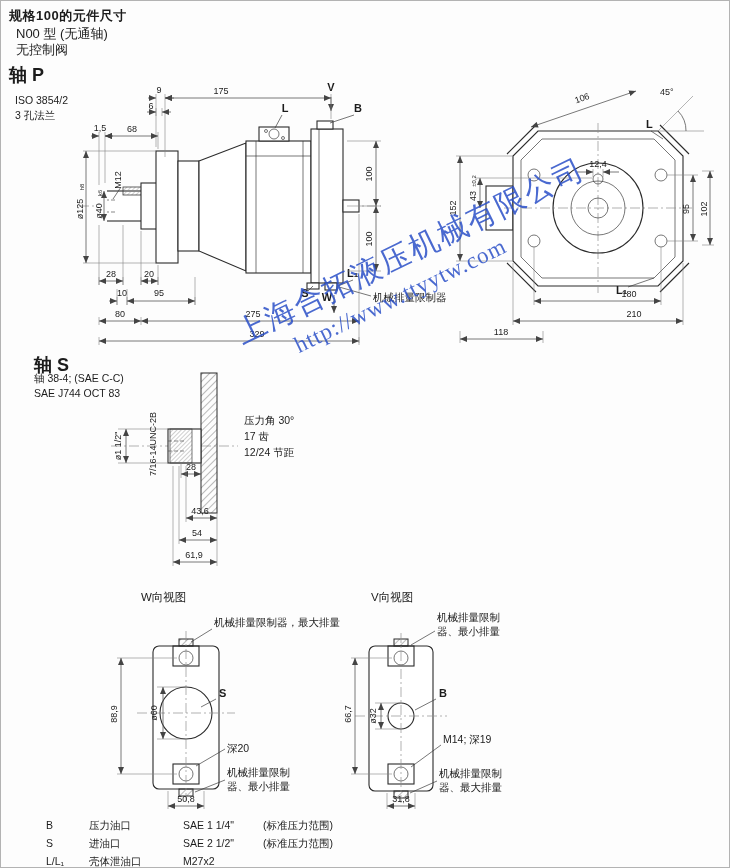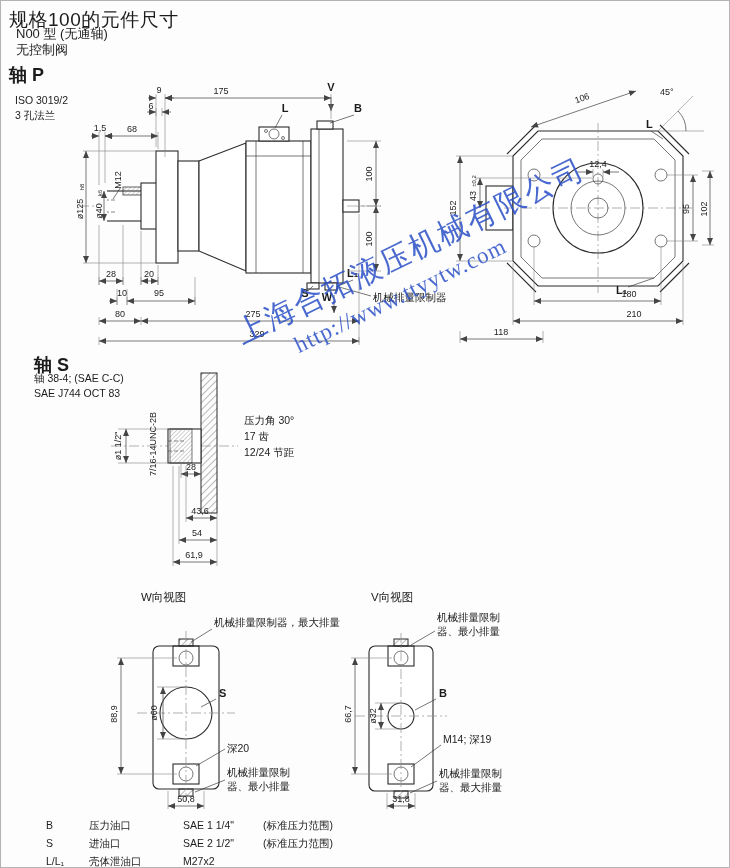--- a/index.html
+++ b/index.html
@@ -1,21 +1,21 @@
 <!DOCTYPE html>
 <html><head>
 <meta charset="utf-8">
 <style>
   * { margin:0; padding:0; box-sizing:border-box; }
   html,body { background:#9a9a9a; }
   body { font-family:"Liberation Sans","DejaVu Sans",sans-serif; }
   .page { position:relative; width:730px; height:868px; margin:0 auto; background:#fdfdfd;
           border:1px solid #b3b3b3; overflow:hidden; color:#1c1c1c; }
   .abs { position:absolute; }
-  .t-title { font-size:19px; font-weight:normal; letter-spacing:.5px; }
+  .t-title { font-size:13px; font-weight:bold; letter-spacing:.5px; }
   .t-line  { font-size:13px;margin-left:7px; }
   .t-sub   { font-size:10.5px; line-height:15px; }
   .t-head  { font-size:18px; font-weight:bold; }
   .t-viewtitle { font-size:11.5px; font-weight:normal; }
   svg { position:absolute; overflow:visible; }
   svg text { font-family:"Liberation Sans","DejaVu Sans",sans-serif; fill:#1c1c1c; }
   .dim  { font-size:9px; }
   .dimt { font-size:6px; }
   .cjk  { font-size:10.5px; }
   .lbl  { font-size:11px; font-weight:bold; }
@@ -54,21 +54,21 @@
         <line x1="0" y1="0" x2="0" y2="3" stroke="#888" stroke-width="0.8"></line>
       </pattern>
     </defs>
   </svg>
 
   <div class="abs t-title" style="left:8px;top:6px">规格100的元件尺寸</div>
   <div class="abs t-line" style="left:8px;top:24px">N00 型  (无通轴)</div>
   <div class="abs t-line" style="left:8px;top:40px">无控制阀</div>
   <div class="abs t-head" style="left:8px;top:62px">轴 P</div>
   <div class="abs t-sub" style="left:14px;top:92px">
-    <div>ISO 3019/2</div>
+    <div>ISO 3854/2</div>
     <div>3 孔法兰</div>
   </div>
 
   <svg style="left:70px;top:80px" width="395" height="290" viewBox="0 0 395 290">
     <g>
       <line class="cl" x1="8" y1="125" x2="310" y2="125"></line>
       <rect class="ol" x="28" y="110" width="59" height="30"></rect>
       <rect x="52" y="106" width="26" height="8" fill="url(#hatchDense)" stroke="#3c3c3c" stroke-width="0.8"></rect>
       <path class="dash" d="M28,119 H46 M28,131 H46"></path>
       <rect class="ol" x="70" y="102" width="17" height="46"></rect>

